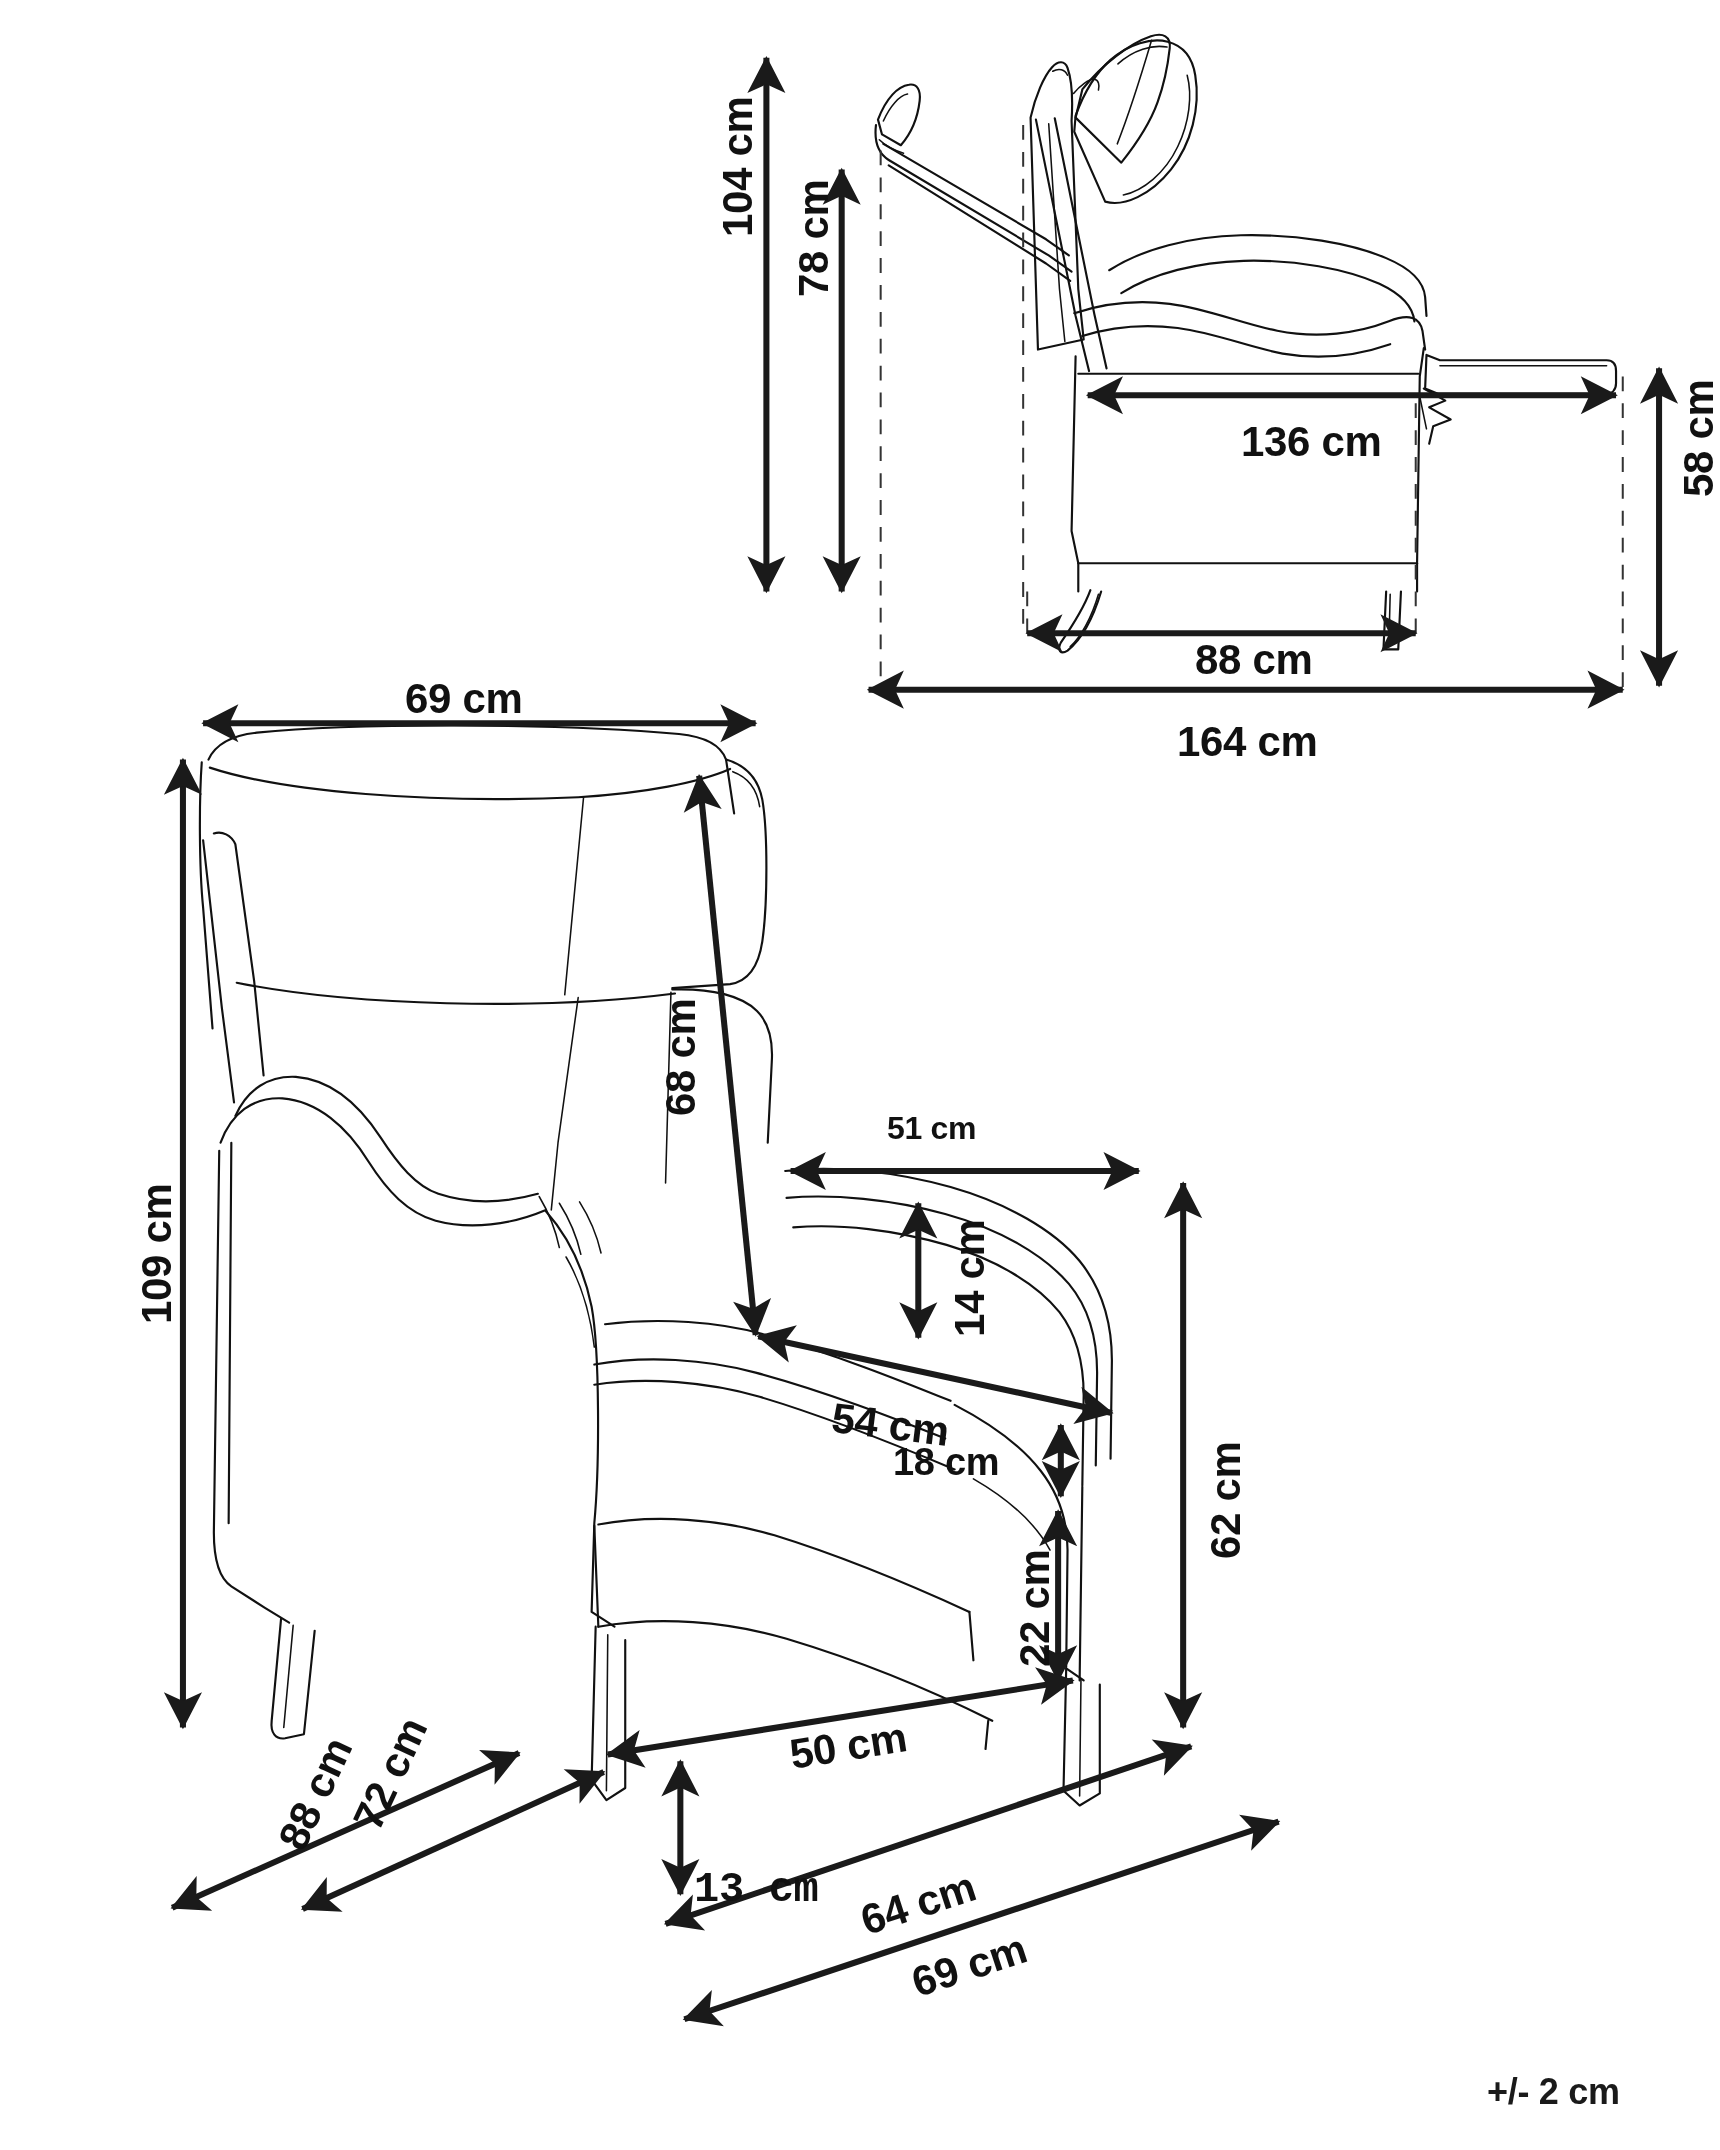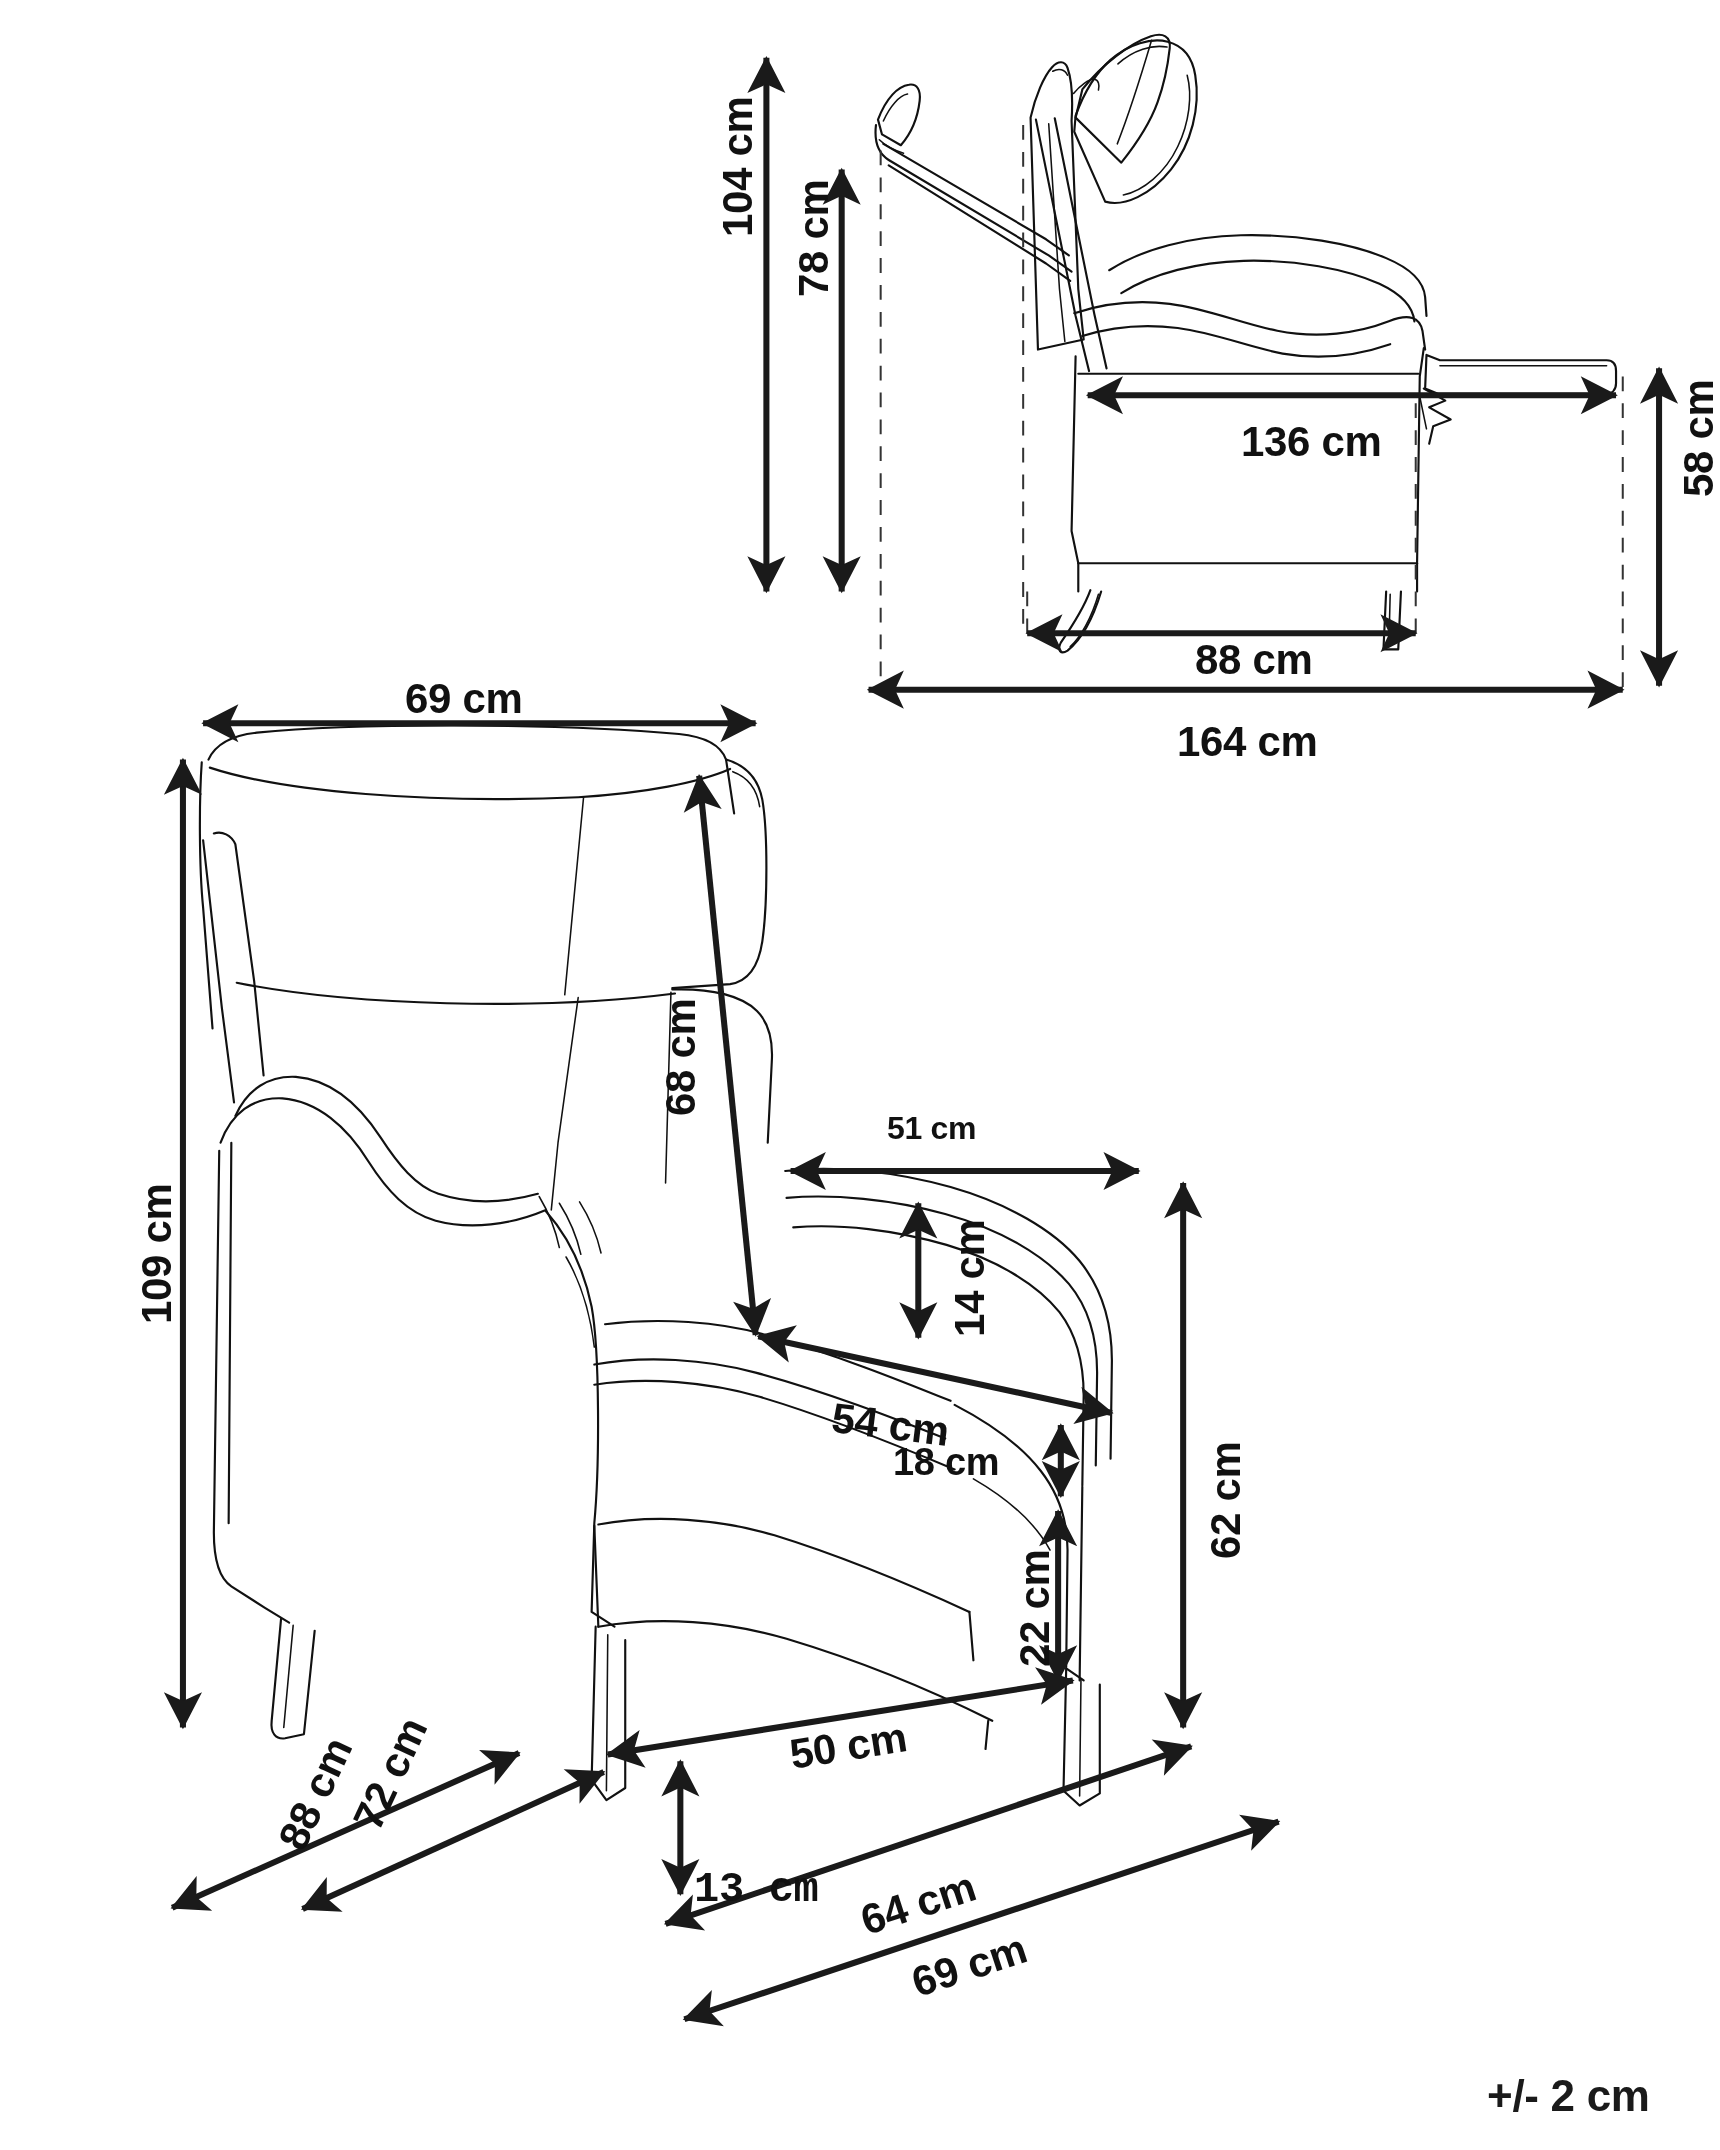--- a/index.html
+++ b/index.html
@@ -15,21 +15,21 @@
     color:#111111;
     white-space:nowrap;
     letter-spacing:-0.3px;
     font-family:"Liberation Sans","DejaVu Sans",sans-serif;
   }
   .tol{
     position:absolute;
     font-weight:bold;
     color:#1a1a1a;
     white-space:nowrap;
-    font-size:44px;
+    font-size:36px;
     letter-spacing:-0.3px;
   }
   svg{display:block;}
 </style>
 </head>
 <body>
 
 <svg id="sheet" viewBox="0 0 2560 3200" xmlns="http://www.w3.org/2000/svg">
 
   <rect x="0" y="0" width="2560" height="3200" fill="#ffffff"></rect>

